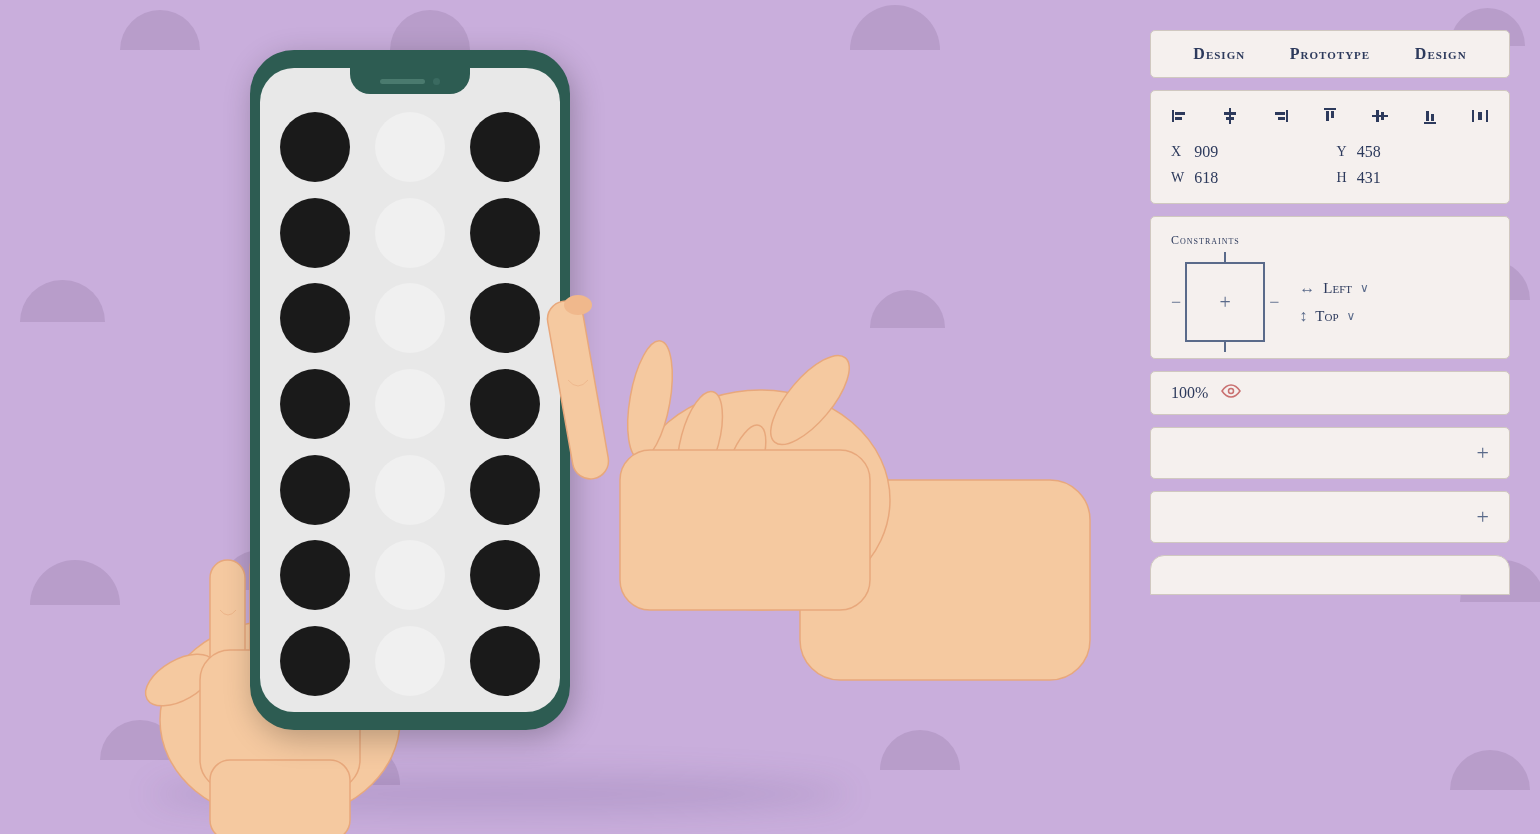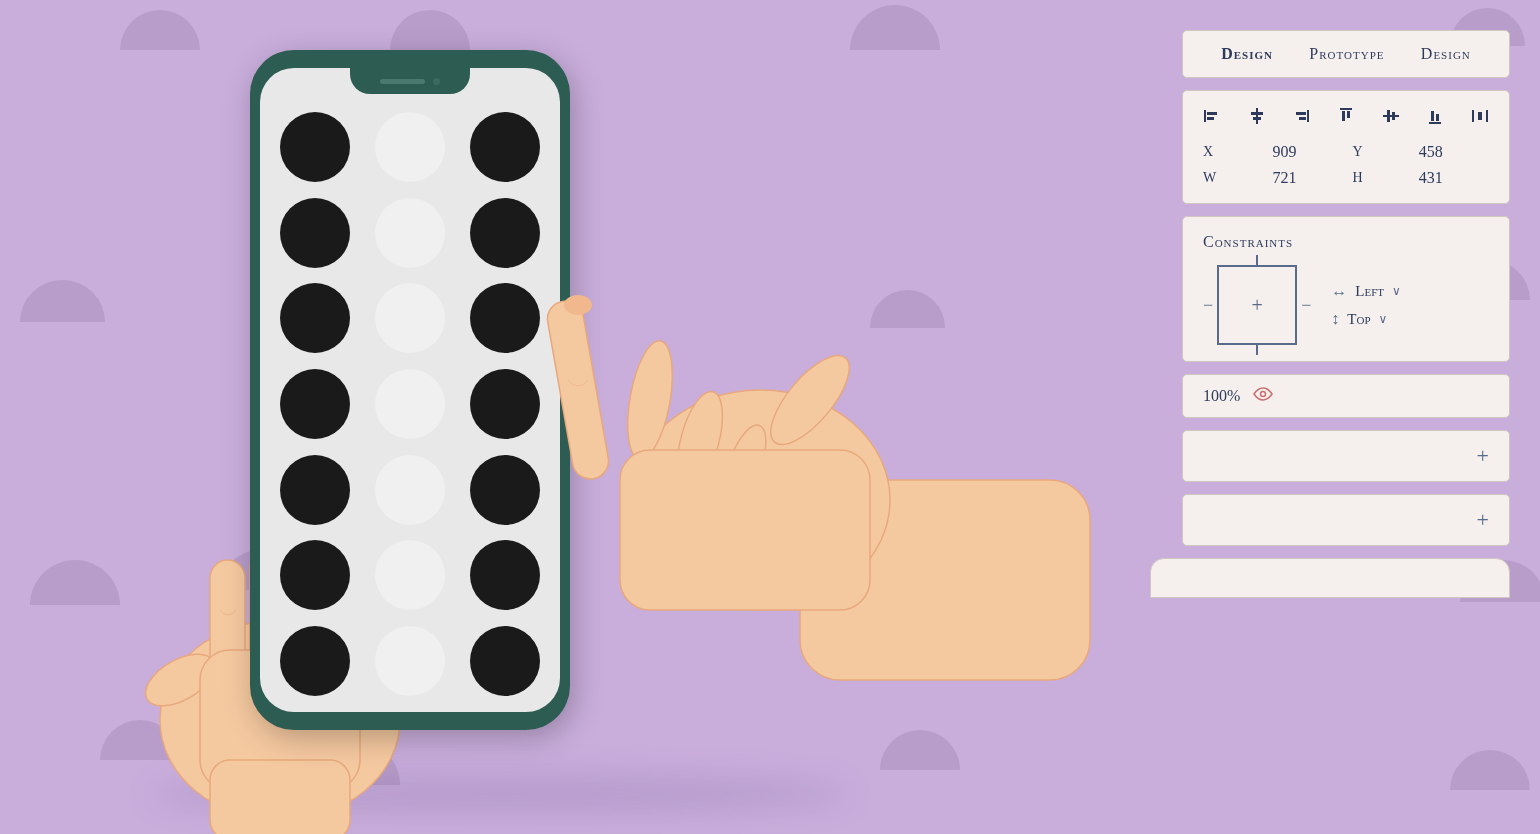--- a/index.html
+++ b/index.html
@@ -37,39 +37,38 @@
       flex-direction: column;
       gap: 12px;
       z-index: 10;
     }
 
     .panel-card {
       background: #f5f0ee;
       border: 1.5px solid #d0c8c0;
       border-radius: 5px;
       padding: 16px 20px;
-      margin-left: 32px;
     }
 
     
     .tab-bar {
       display: flex;
       justify-content: space-around;
       align-items: center;
       padding: 14px 20px;
     }
 
     .tab-item {
       font-family: 'Palatino Linotype', 'Book Antiqua', Palatino, serif;
       font-size: 16px;
       color: #2d3a5c;
       cursor: pointer;
       letter-spacing: 1px;
       font-variant: small-caps;
-      font-weight: normal;
+      font-weight: bold;
     }
 
     .tab-item.active {
       font-weight: bold;
     }
 
     
     .align-row {
       display: flex;
       align-items: center;
@@ -95,27 +94,27 @@
       font-family: 'Palatino Linotype', Palatino, serif;
       font-size: 14px;
       color: #2d3a5c;
       font-variant: small-caps;
     }
 
     .prop-value {
       font-family: 'Palatino Linotype', Palatino, serif;
       font-size: 16px;
       color: #2d3a5c;
-      text-align: center;
+      text-align: left;
     }
 
     
     .constraints-title {
       font-family: 'Palatino Linotype', Palatino, serif;
-      font-size: 16px;
+      font-size: 12px;
       color: #2d3a5c;
       font-variant: small-caps;
       margin-bottom: 14px;
       letter-spacing: 1px;
     }
 
     .constraints-body {
       display: flex;
       align-items: center;
       gap: 20px;
@@ -534,21 +533,21 @@
       </span>
     </div>
 
     <div class="props-grid">
       <span class="prop-label">X</span>
       <span class="prop-value">909</span>
       <span class="prop-label">Y</span>
       <span class="prop-value">458</span>
 
       <span class="prop-label">W</span>
-      <span class="prop-value">721</span>
+      <span class="prop-value">618</span>
       <span class="prop-label">H</span>
       <span class="prop-value">431</span>
     </div>
   </div>
 
   <div class="panel-card">
     <div class="constraints-title">Constraints</div>
     <div class="constraints-body">
 
       <div style="display:flex;align-items:center;gap:4px;">

